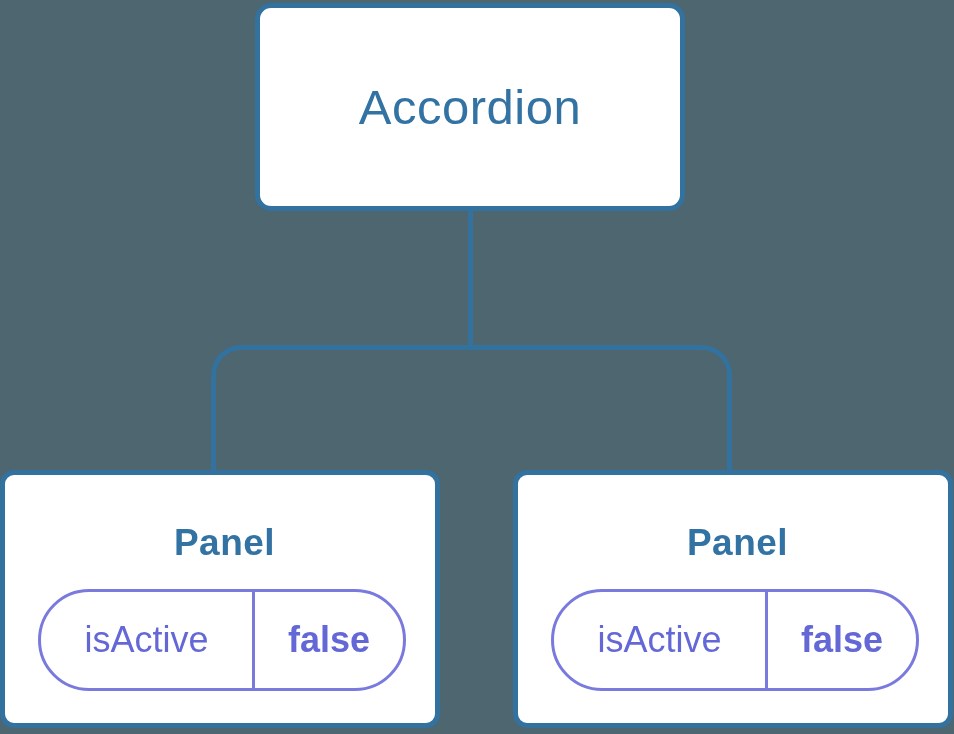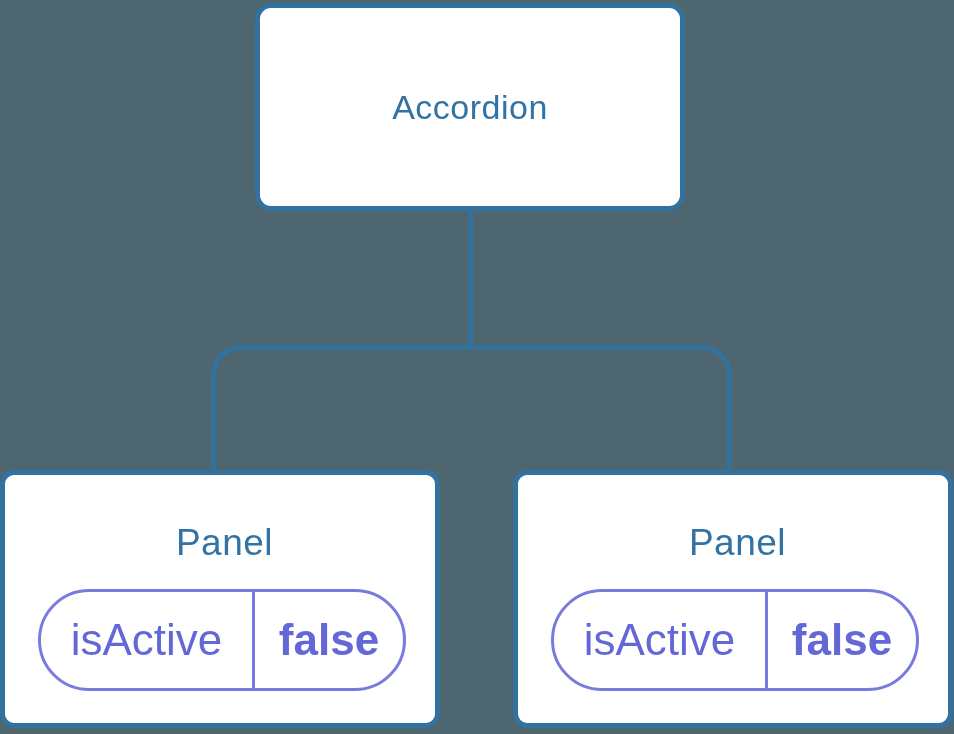--- a/index.html
+++ b/index.html
@@ -18,21 +18,21 @@
     border: 5px solid var(--node_border, #33719e);
   }
 
   .root-node {
     left: 255px; top: 3px;
     width: 430px; height: 208px;
     border-radius: 16px;
     display: flex; align-items: center; justify-content: center;
   }
   .root-label {
-    font-size: 34px;
+    font-size: 49px;
     font-weight: 500;
     letter-spacing: 0.5px;
     color: var(--title_text, #3273a3);
   }
 
   .stem {
     position: absolute;
     left: 468px; top: 210px;
     width: 5px; height: 138px;
     background: var(--node_border, #33719e);
@@ -52,39 +52,39 @@
     border-radius: 14px;
   }
   .panel-left  { left: 0; }
   .panel-right { left: 513px; }
 
   .panel-label {
     position: absolute;
     top: 47px; left: 0; width: 100%;
     text-align: center;
     font-size: 37px;
-    font-weight: 400;
+    font-weight: 700;
     letter-spacing: 0.5px;
     color: var(--title_text, #3273a3);
     padding-left: 9px;
   }
 
   .pill {
     position: absolute;
     left: 33px; top: 114px;
     width: 368px; height: 102px;
     background: var(--node_fill, #ffffff);
     border: 3px solid var(--pill_border, #7a7ade);
     border-radius: 60px;
     display: flex;
     overflow: hidden;
   }
   .pill-cell {
     display: flex; align-items: center; justify-content: center;
-    font-size: 44px;
+    font-size: 36px;
     font-weight: 500;
     color: var(--pill_text, #6468d6);
   }
   .pill-key { flex: 0 0 58.3%; }
   .pill-value {
     flex: 1;
     border-left: 3px solid var(--pill_border, #7a7ade);
     font-weight: bold;
   }
 </style>

